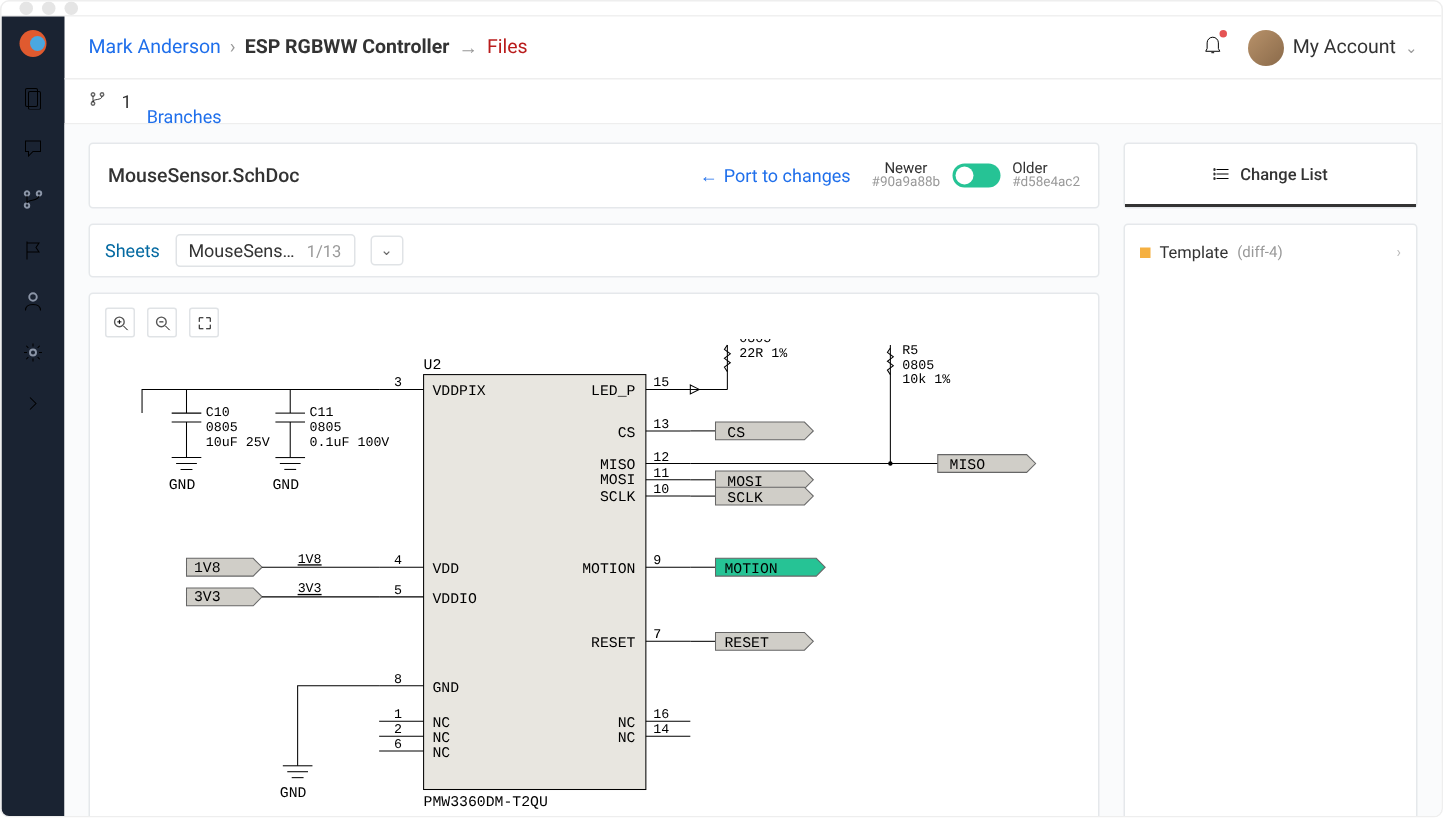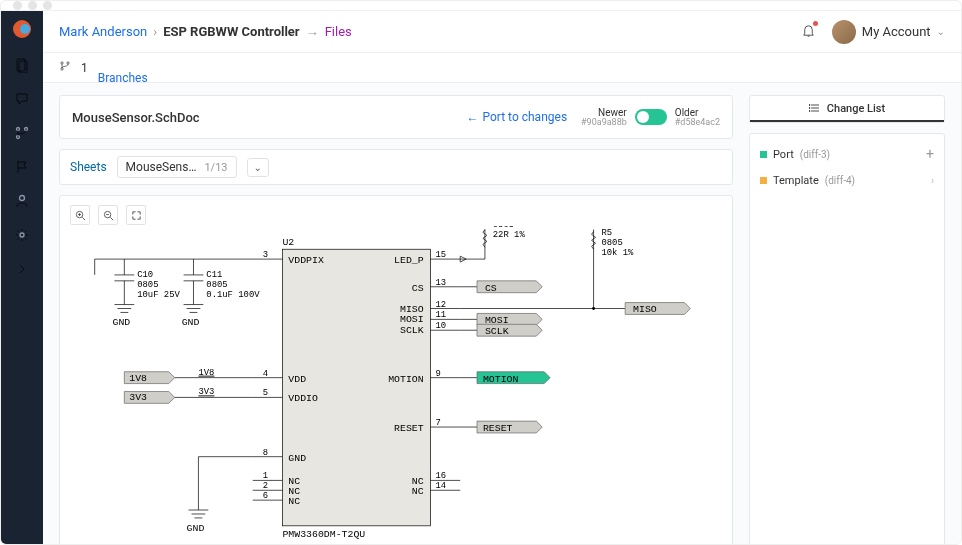--- a/index.html
+++ b/index.html
@@ -12,52 +12,52 @@
 .logo { width: 20px; height: 20px; position: relative; }
 .sidebar-icon { width: 16px; height: 16px; color: #8b95a7; display: flex; align-items: center; justify-content: center; cursor: pointer; }
 .sidebar-icon.active { color: #fff; }
 .sidebar-icon svg { width: 16px; height: 16px; }
 .content { flex: 1; display: flex; flex-direction: column; }
 .breadcrumb { height: 42px; display: flex; align-items: center; padding: 0 16px; justify-content: space-between; border-bottom: 1px solid #eee; }
 .breadcrumb-left { display: flex; align-items: center; gap: 6px; }
 .breadcrumb-user { color: #1f6feb; cursor: pointer; }
 .breadcrumb-sep { color: #999; }
 .breadcrumb-proj { color: #333; font-weight: 700; }
-.breadcrumb-path { color: #a21caf; }
+.breadcrumb-path { color: #b91c1c; }
 .breadcrumb-right { display: flex; align-items: center; gap: 16px; }
 .bell { position: relative; cursor: pointer; color: #666; }
 .bell-dot { position: absolute; top: -2px; right: -2px; width: 5px; height: 5px; background: #e55353; border-radius: 50%; }
 .avatar { width: 24px; height: 24px; border-radius: 50%; background: linear-gradient(135deg,#b8926a,#8a6a4a); }
 .account { display: flex; align-items: center; gap: 6px; color: #333; cursor: pointer; }
 .branches { height: 30px; display: flex; align-items: center; gap: 10px; padding: 0 16px; font-size: 12px; color: #333; border-bottom: 1px solid #eee; }
 .branches .br-link { color: #1f6feb; cursor: pointer; margin-top: 20px; }
 .branch-icon { color: #666; }
 .workspace { flex: 1; display: flex; gap: 16px; padding: 12px 16px; background: #fafbfc; }
 .left-panel { flex: 1; display: flex; flex-direction: column; gap: 10px; }
 .file-header { background: #fff; border: 1px solid #e5e8eb; border-radius: 3px; padding: 10px 12px; display: flex; align-items: center; justify-content: space-between; height: 44px; gap: 36px; }
 .file-title { font-weight: 500; color: #333; }
 .file-header-right { display: flex; align-items: center; gap: 14px; }
 .back-link { color: #1f6feb; font-size: 12px; cursor: pointer; display: flex; align-items: center; gap: 4px; }
 .toggle-wrap { display: flex; align-items: center; gap: 8px; font-size: 10px; }
-.toggle-side { display: flex; flex-direction: column; align-items: flex-end; line-height: 1.1; }
+.toggle-side { display: flex; flex-direction: column; align-items: center; line-height: 1.1; }
 .toggle-side.r { align-items: flex-start; }
 .toggle-label { color: #333; }
 .toggle-hash { color: #999; font-size: 9px; }
 .toggle { width: 32px; height: 16px; background: #26c395; border-radius: 8px; position: relative; cursor: pointer; }
 .toggle::after { content: ''; position: absolute; width: 12px; height: 12px; background: #fff; border-radius: 50%; top: 2px; left: 2px; }
 .sheets-bar { background: #fff; border: 1px solid #e5e8eb; border-radius: 3px; padding: 6px 10px; display: flex; align-items: center; gap: 10px; height: 36px; font-size: 12px; }
 .sheets-label { color: #0369a1; }
 .sheets-select { border: 1px solid #e0e3e6; border-radius: 3px; padding: 3px 8px; display: flex; align-items: center; gap: 8px; cursor: pointer; }
 .sheets-count { color: #999; font-size: 11px; }
 .schematic-panel { background: #fff; border: 1px solid #e5e8eb; border-radius: 3px; flex: 1; padding: 8px 10px; display: flex; flex-direction: column; }
 .zoom-controls { display: flex; gap: 8px; height: 22px; align-items: center; }
 .zoom-btn { width: 20px; height: 20px; border: 1px solid #e0e3e6; border-radius: 2px; display: flex; align-items: center; justify-content: center; cursor: pointer; color: #555; font-size: 11px; }
 .schematic { flex: 1; position: relative; }
 .right-panel { width: 196px; display: flex; flex-direction: column; gap: 10px; }
-.tabs { background: #fff; border: 1px solid #e5e8eb; border-radius: 3px; display: flex; height: 28px; }
+.tabs { background: #fff; border: 1px solid #e5e8eb; border-radius: 3px; display: flex; height: 44px; }
 .tab { flex: 1; display: flex; align-items: center; justify-content: center; gap: 6px; font-size: 11px; color: #333; cursor: pointer; }
 .tab.active { border-bottom: 2px solid #333; font-weight: 500; }
 .changes { background: #fff; border: 1px solid #e5e8eb; border-radius: 3px; flex: 1; padding: 6px 0; }
 .change-item { display: flex; align-items: center; justify-content: space-between; padding: 6px 10px; font-size: 11px; cursor: pointer; }
 .change-left { display: flex; align-items: center; gap: 6px; }
 .sq { width: 7px; height: 7px; }
 .sq.g { background: #26c395; }
 .sq.y { background: #f5b041; }
 .change-diff { color: #999; font-size: 10px; }
 .change-plus { color: #999; font-size: 14px; }
@@ -386,28 +386,20 @@
                   <circle cx="0.5" cy="6" r="0.5" fill="currentColor"></circle>
                   <circle cx="0.5" cy="9" r="0.5" fill="currentColor"></circle>
                 </svg>
               <span>Change List</span>
             </div>
           </div>
 
           <div class="changes">
             <div class="change-item">
               <div class="change-left">
-                <span class="sq g"></span>
-                <span>Port</span>
-                <span class="change-diff">(diff-3)</span>
-              </div>
-              <span class="change-plus">+</span>
-            </div>
-            <div class="change-item">
-              <div class="change-left">
                 <span class="sq y"></span>
                 <span>Template</span>
                 <span class="change-diff">(diff-4)</span>
               </div>
               <span class="change-chev">›</span>
             </div>
           </div>
         </div>
       </div>
     </div>

